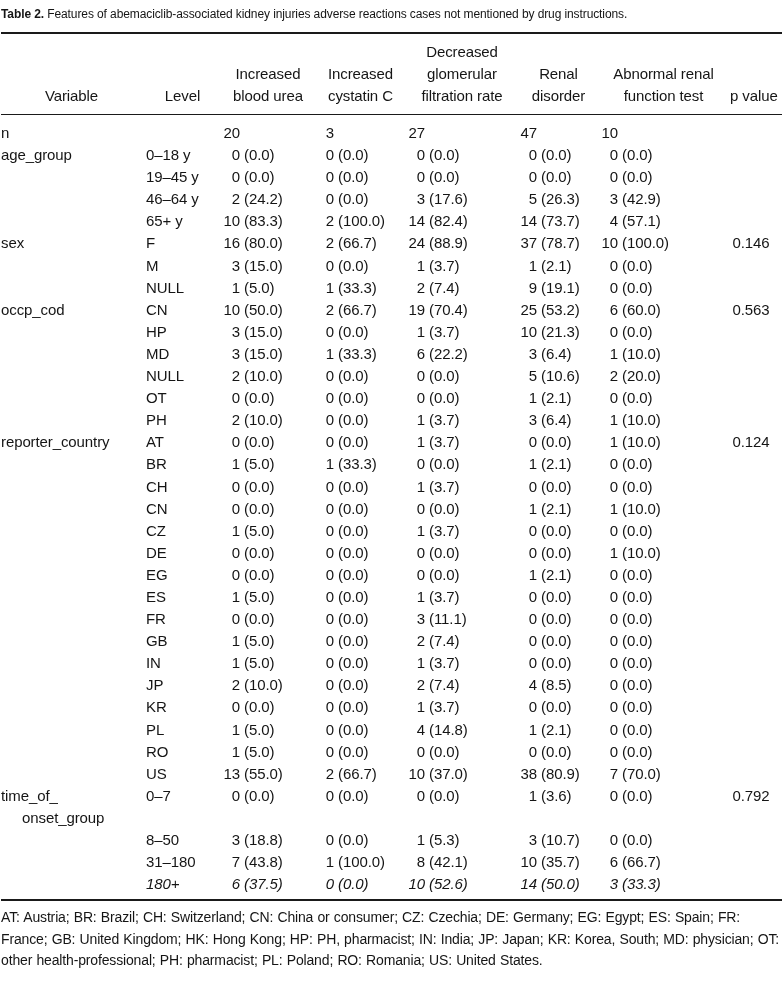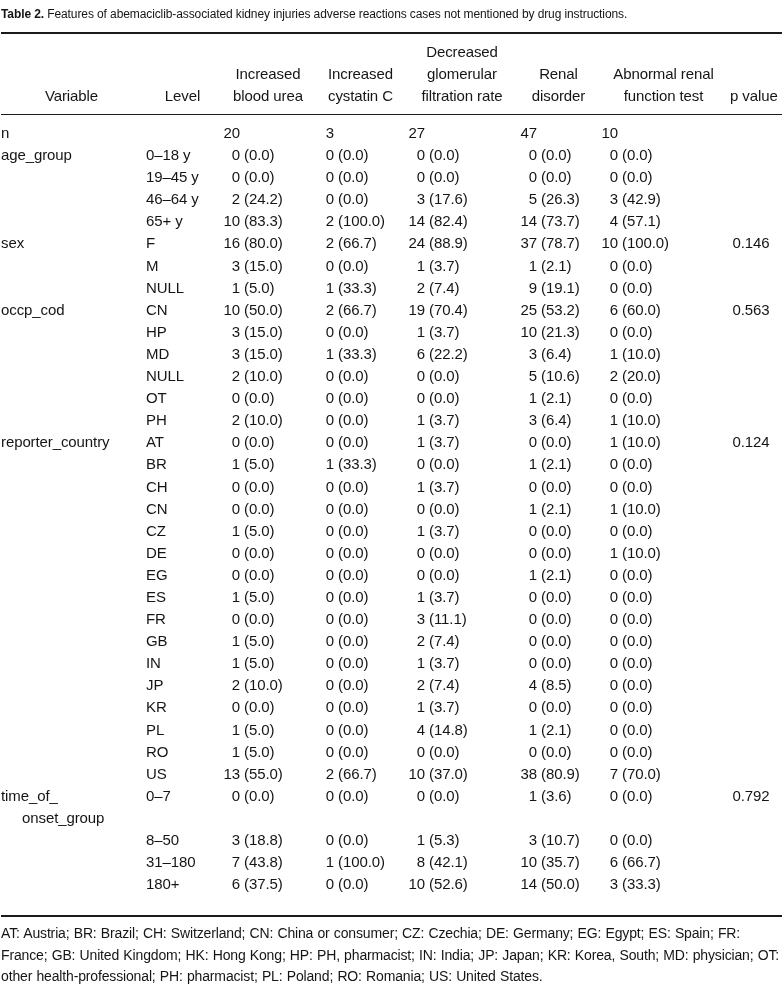--- a/index.html
+++ b/index.html
@@ -28,21 +28,21 @@
     font-size:15px;line-height:22px;letter-spacing:-0.1px;
     padding:7px 4px 7px 0;
     border-bottom:1.5px solid #1a1a1a;
   }
   thead th.p-col{text-align:left;padding-right:2px;}
   tbody td{
     font-size:15px;line-height:22.1px;letter-spacing:-0.1px;
     padding:0 4px 0 0;vertical-align:top;white-space:nowrap;
   }
   tbody tr.first-row td{padding-top:7px;}
-  tbody tr.last-row td{padding-bottom:20px;}
+  tbody tr.last-row td{padding-bottom:4px;font-style:italic;}
   td.p-cell{text-align:center;padding-right:10px;}
   .cnt{display:inline-block;min-width:17px;text-align:right;}
   .indent{padding-left:13px;margin-left:8px;}
   .footnote{
     font-size:14px;line-height:21.5px;margin:6px 0 0 0;
     letter-spacing:-0.15px;word-spacing:0.5px;
   }
 </style>
 </head>
 <body>

